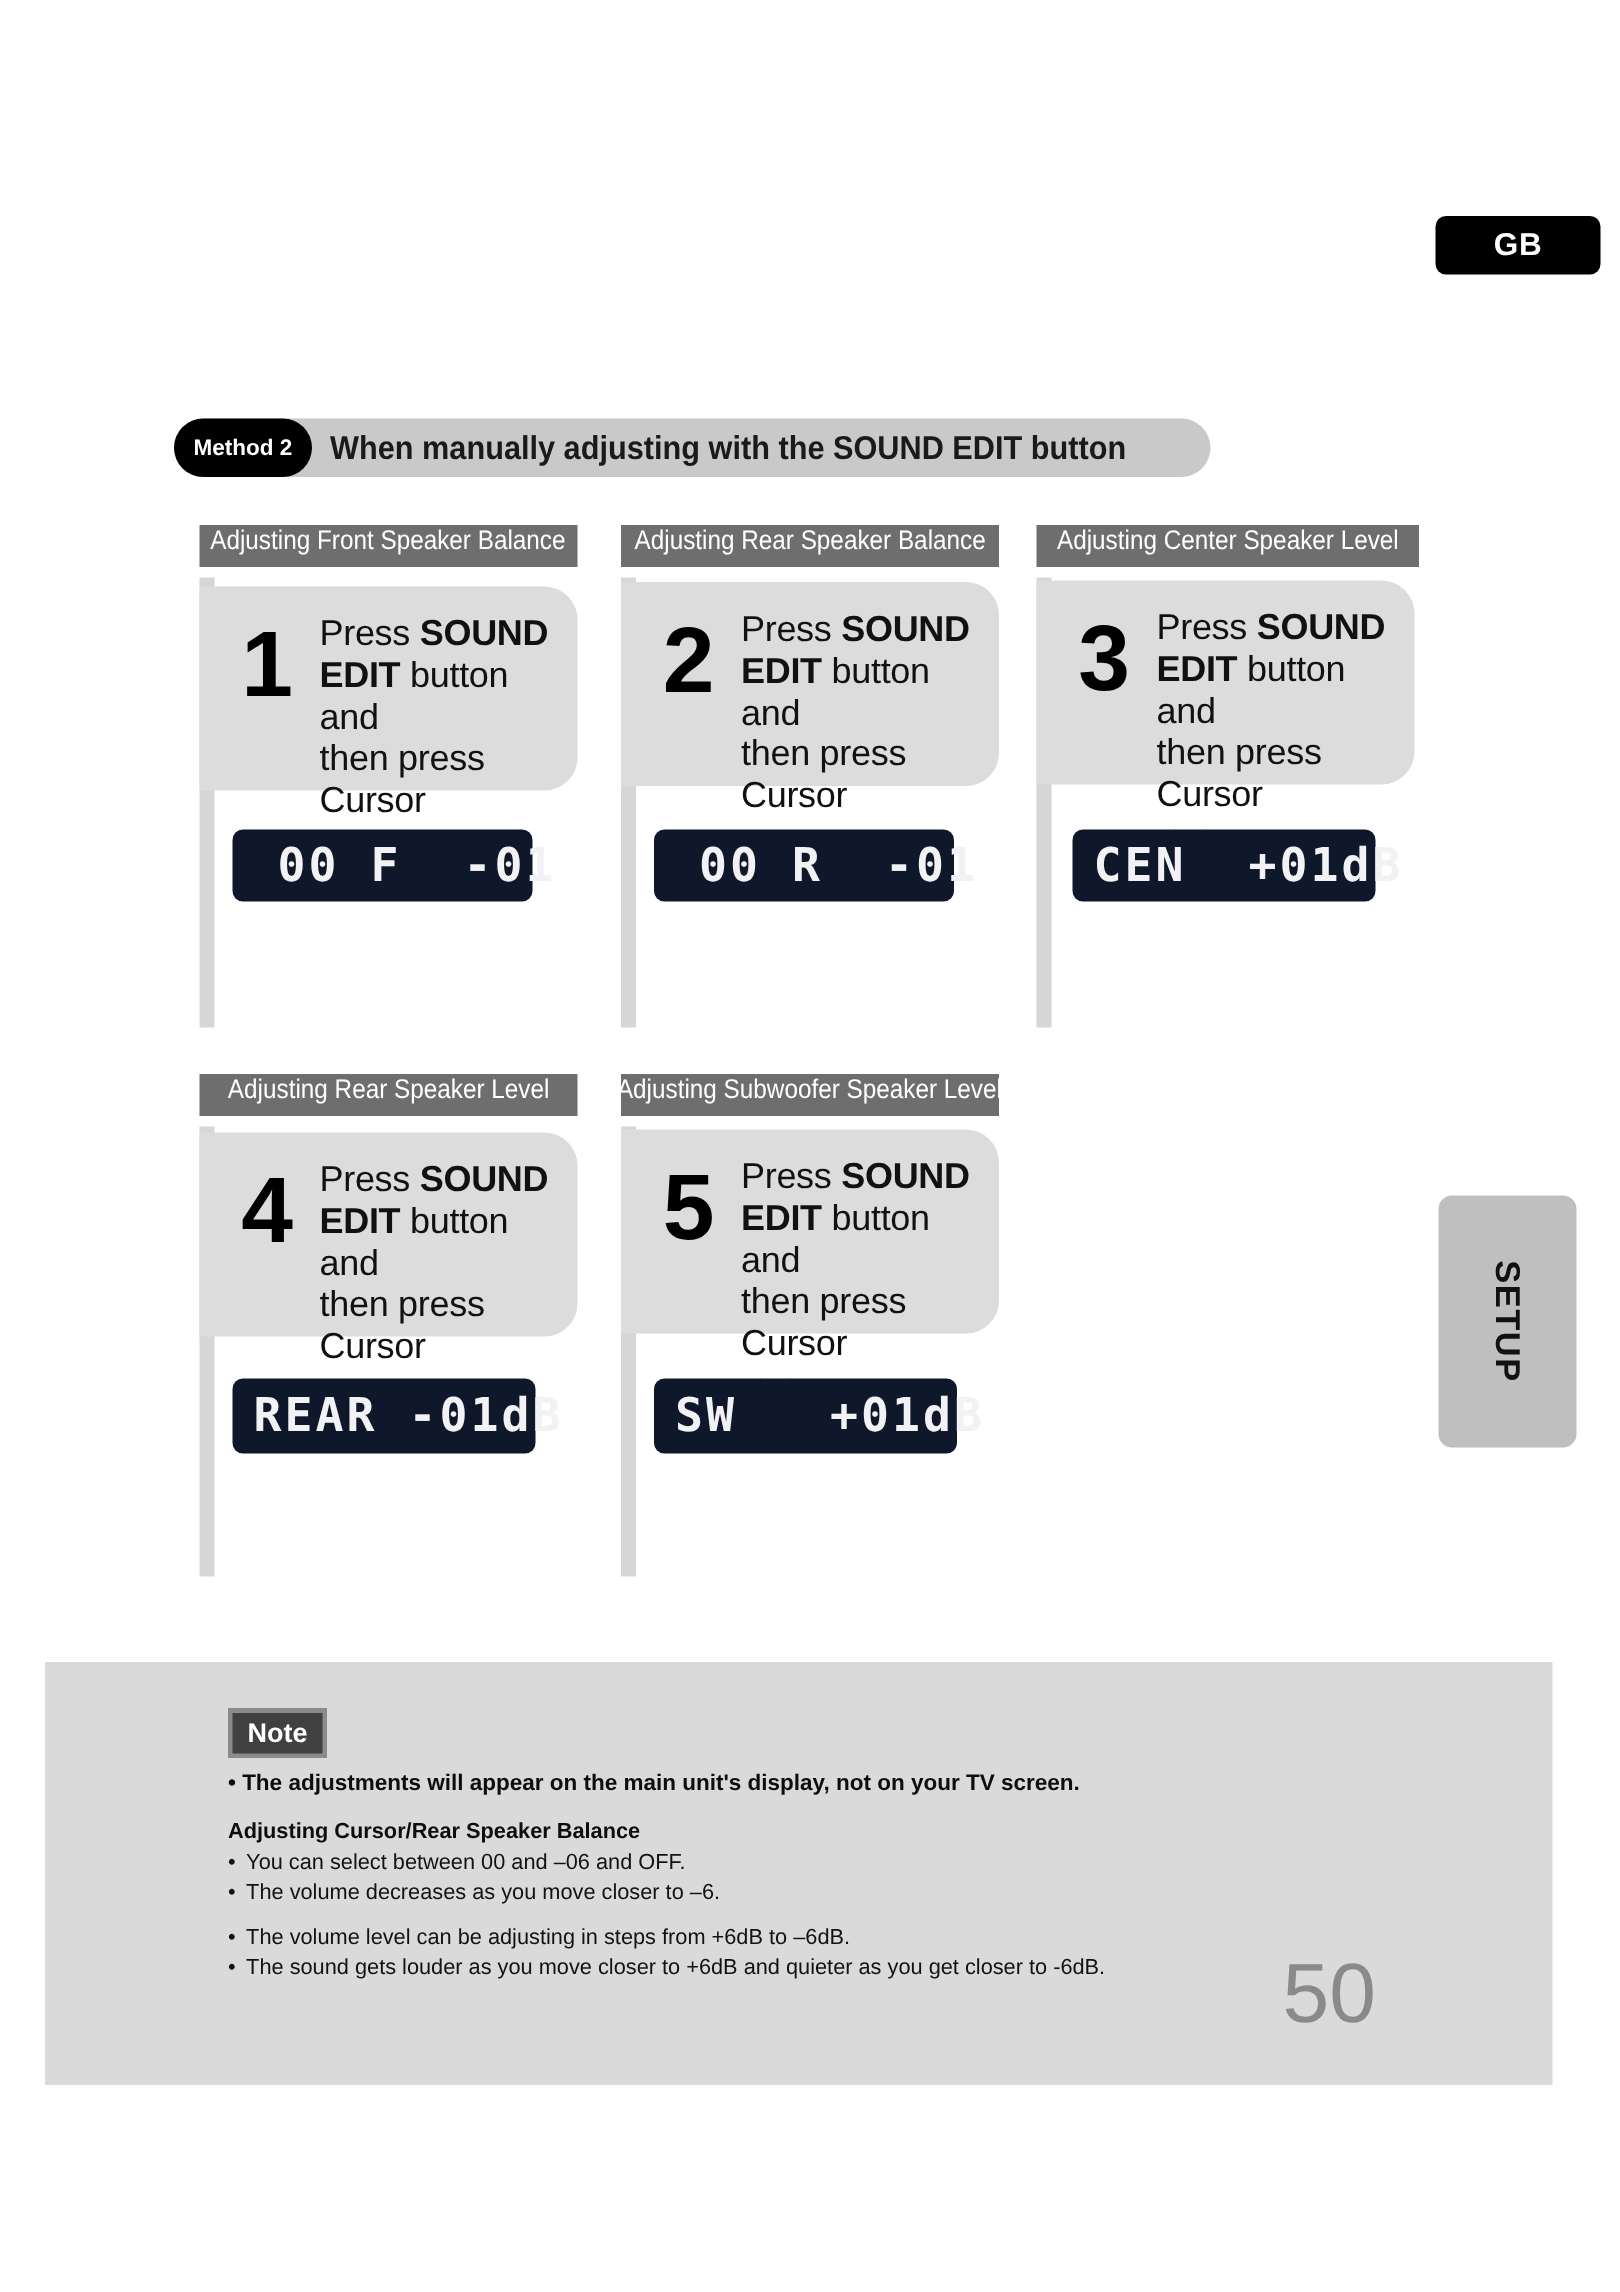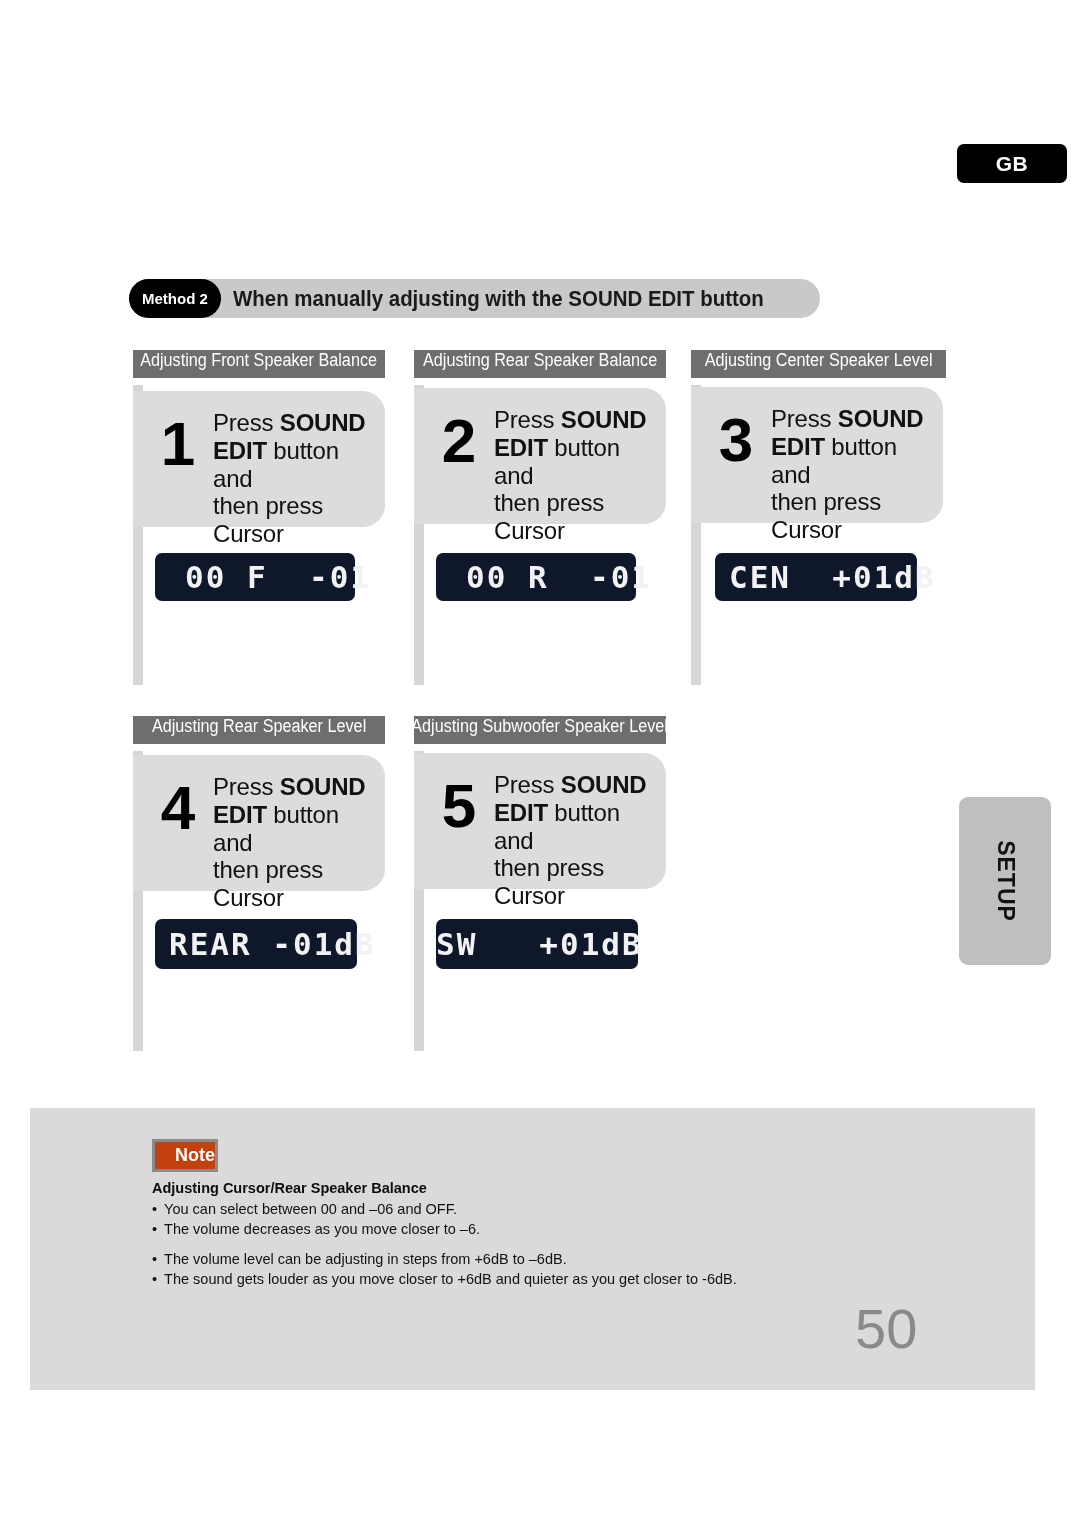--- a/index.html
+++ b/index.html
@@ -29,21 +29,21 @@
     font-weight: bold;
     letter-spacing: 0.5px;
     display: flex;
     align-items: center;
     justify-content: center;
   }
 
   
   .method-bar {
     position: absolute;
-    left: 129px;
+    left: 116px;
     top: 279px;
     height: 39px;
     background: #c9c9c9;
     border-radius: 20px;
     display: flex;
     align-items: center;
     padding-right: 16px;
   }
   .method-pill {
     height: 39px;
@@ -184,29 +184,29 @@
     width: 1005px;
     height: 282px;
     background: #dadada;
   }
   .note-badge {
     position: absolute;
     left: 122px;
     top: 31px;
     width: 66px;
     height: 33px;
-    background: #c2410c;
+    background: #404040;
     border: 3px solid #8b8b8b;
     box-sizing: border-box;
     color: #ffffff;
     font-size: 18px;
     font-weight: bold;
     display: flex;
     align-items: center;
-    justify-content: flex-end;
+    justify-content: center;
   }
   .note-body {
     position: absolute;
     left: 122px;
     top: 72px;
     width: 840px;
   }
   .note-lead {
     font-size: 15px;
     font-weight: bold;
@@ -347,33 +347,34 @@
     <div class="step-text">
       <span>Press </span><b>SOUND</b><br>
       <b>EDIT</b><span> button and</span><br>
       <span>then press Cursor</span>
       <div class="cursor-line">
         <span class="tri">◀</span><span> , </span><span class="tri">▶</span><span> .</span>
       </div>
     </div>
   </div>
   <div class="lcd" style="left:436px;top:919px;width:202px;height:50px;">
-    <div class="lcd-text" style="padding-left:0;">SW   +01dB</div>
+    <div class="lcd-text" style="padding-left:14px;">SW   +01dB</div>
   </div>
 </div>
 
 <div class="setup-tab">
   <span>SETUP</span>
 </div>
 
 <div class="note-panel">
   <div class="note-badge">
     <span>Note</span>
   </div>
   <div class="note-body">
+    <div class="note-lead">• The adjustments will appear on the main unit's display, not on your TV screen.</div>
 
     <div class="note-group">
       <div class="note-subhead">Adjusting Cursor/Rear Speaker Balance</div>
       <div class="note-item">
         <span class="bullet-dot">•</span><span>You can select between 00 and –06 and OFF.</span>
       </div>
       <div class="note-item">
         <span class="bullet-dot">•</span><span>The volume decreases as you move closer to –6.</span>
       </div>
     </div>

